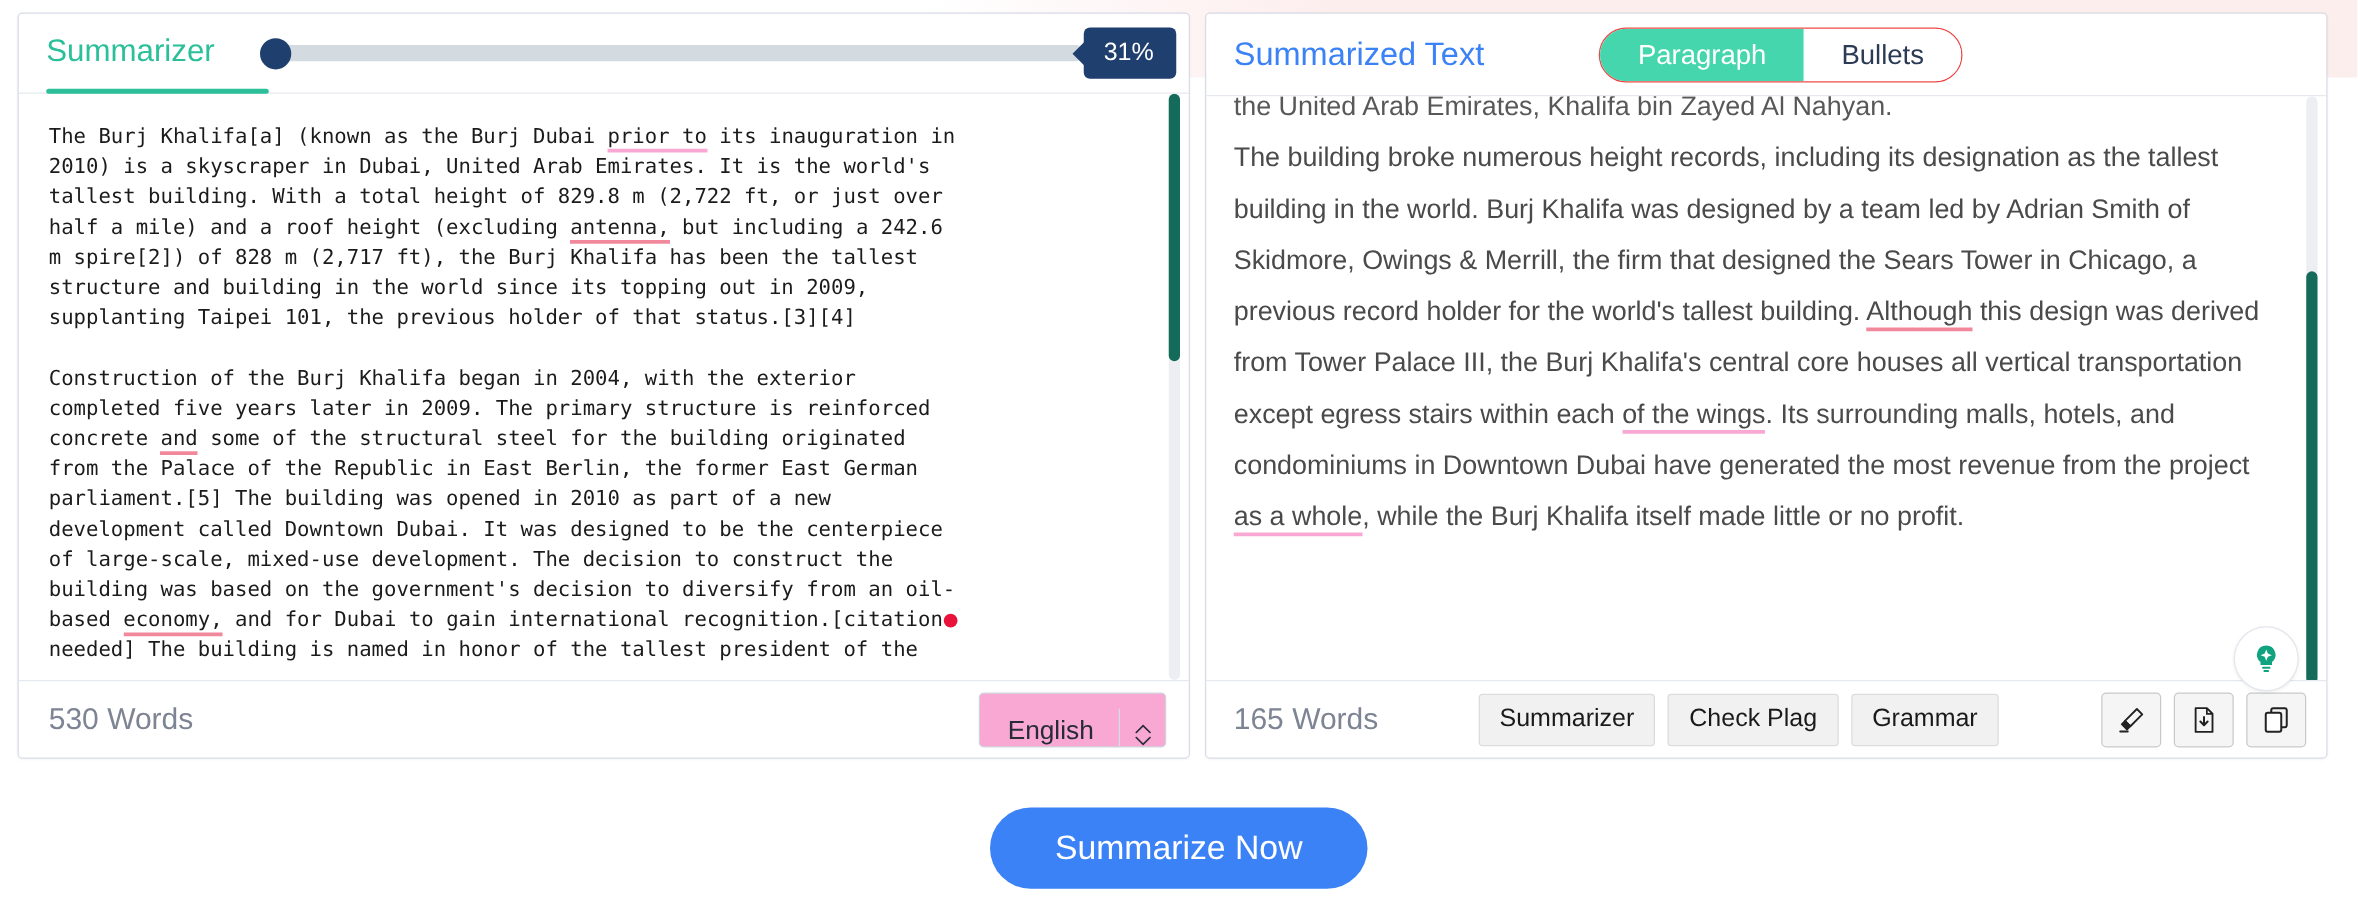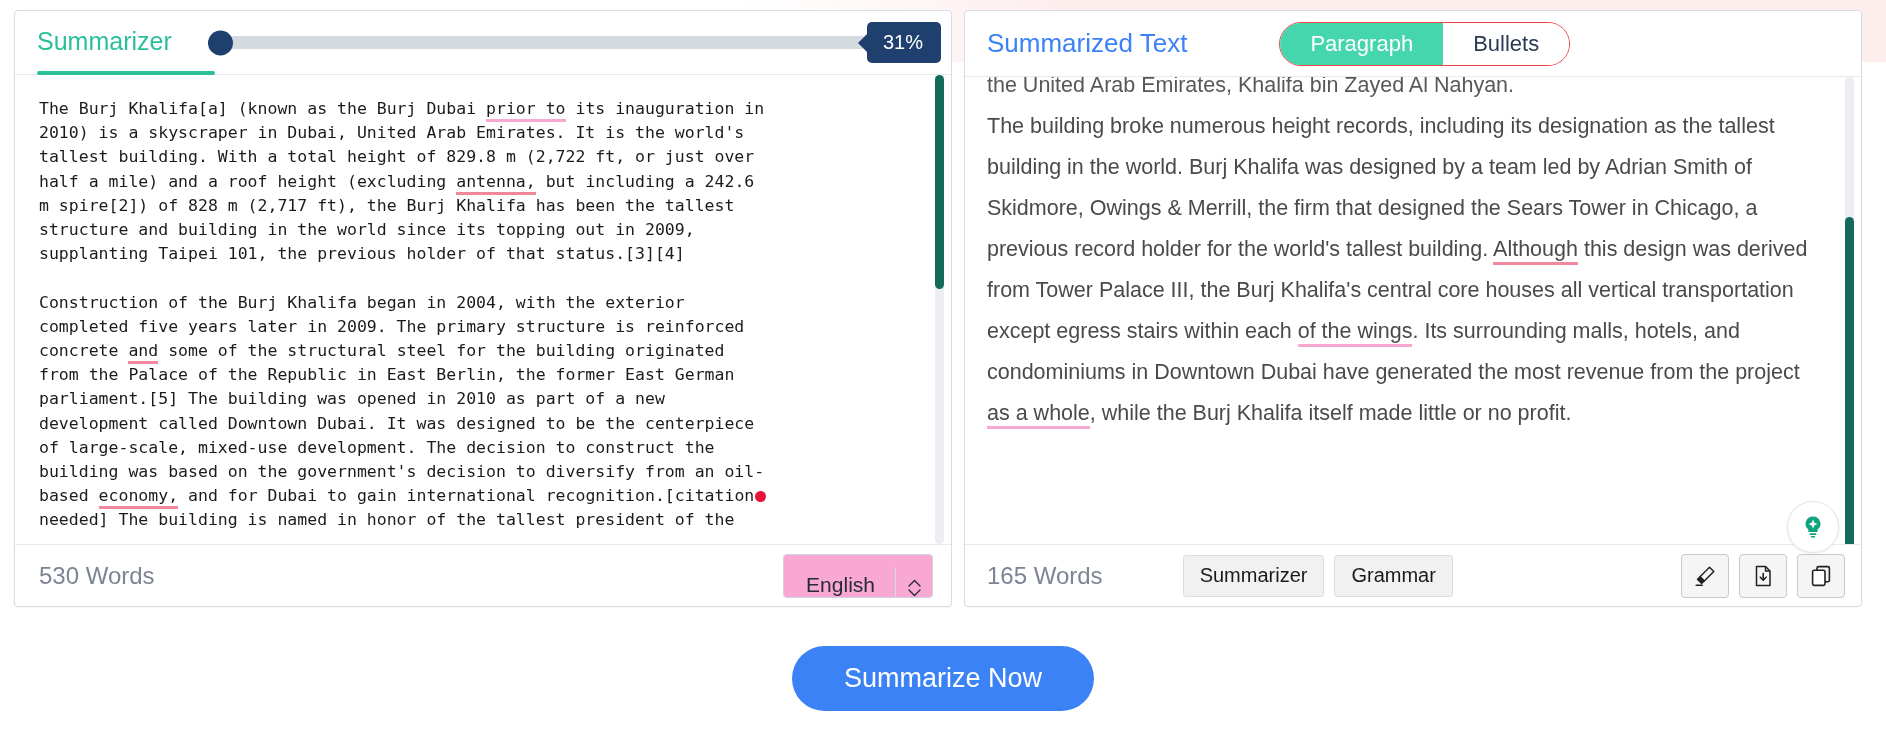--- a/index.html
+++ b/index.html
@@ -389,20 +389,21 @@
           <span>Its surrounding malls, hotels, and condominiums in Downtown Dubai have generated the most revenue from the project </span><span class="u-blue">as a whole</span><span>, while the Burj Khalifa itself made little or no profit.</span>
         </p>
         <div class="sb sb-track"></div>
         <div class="sb sb-thumb right-sb-thumb"></div>
       </div>
 
       <div class="right-foot">
         <div class="words">165 Words</div>
         <div style="width:60px"></div>
         <button class="act-btn">Summarizer</button>
+        <button class="act-btn">Check Plag</button>
         <button class="act-btn">Grammar</button>
         <div class="spacer"></div>
 
         <div class="icon-btn">
           <svg width="24" height="24" viewBox="0 0 24 24">
             <path d="M16.5 3.2 L20.8 7.5 L11.3 17 L7 12.7 Z" fill="none" stroke="#222" stroke-width="1.5" stroke-linejoin="round"></path>
             <path d="M7 12.7 L11.3 17 L8.6 19.7 L4.3 15.4 Z" fill="#222" stroke="#222" stroke-width="1.2" stroke-linejoin="round"></path>
             <path d="M3.2 21.2 L9.2 21.2" stroke="#222" stroke-width="1.6" stroke-linecap="round"></path>
           </svg>
         </div>

